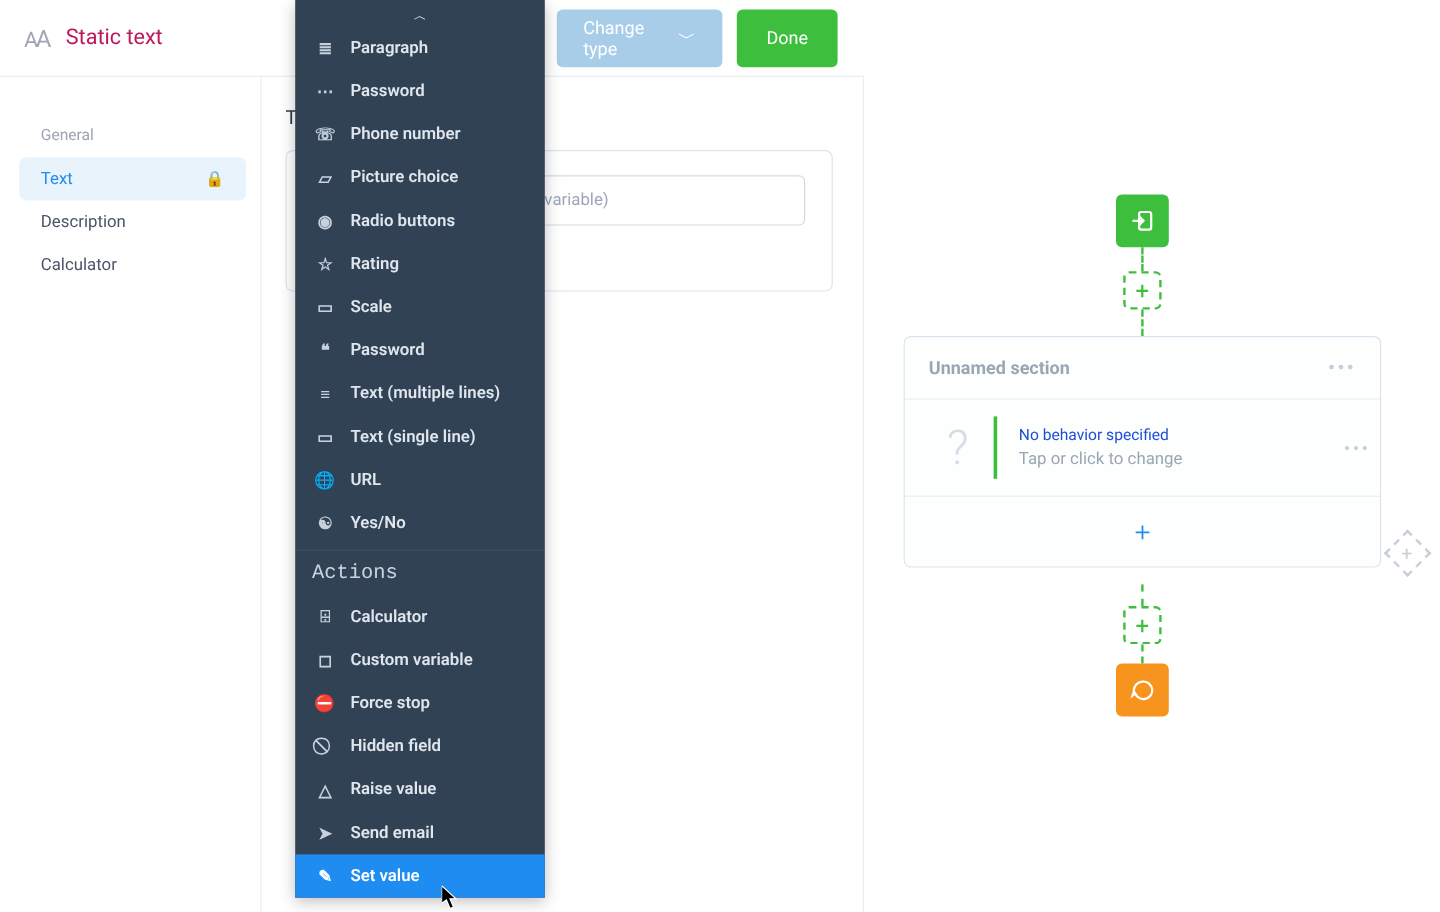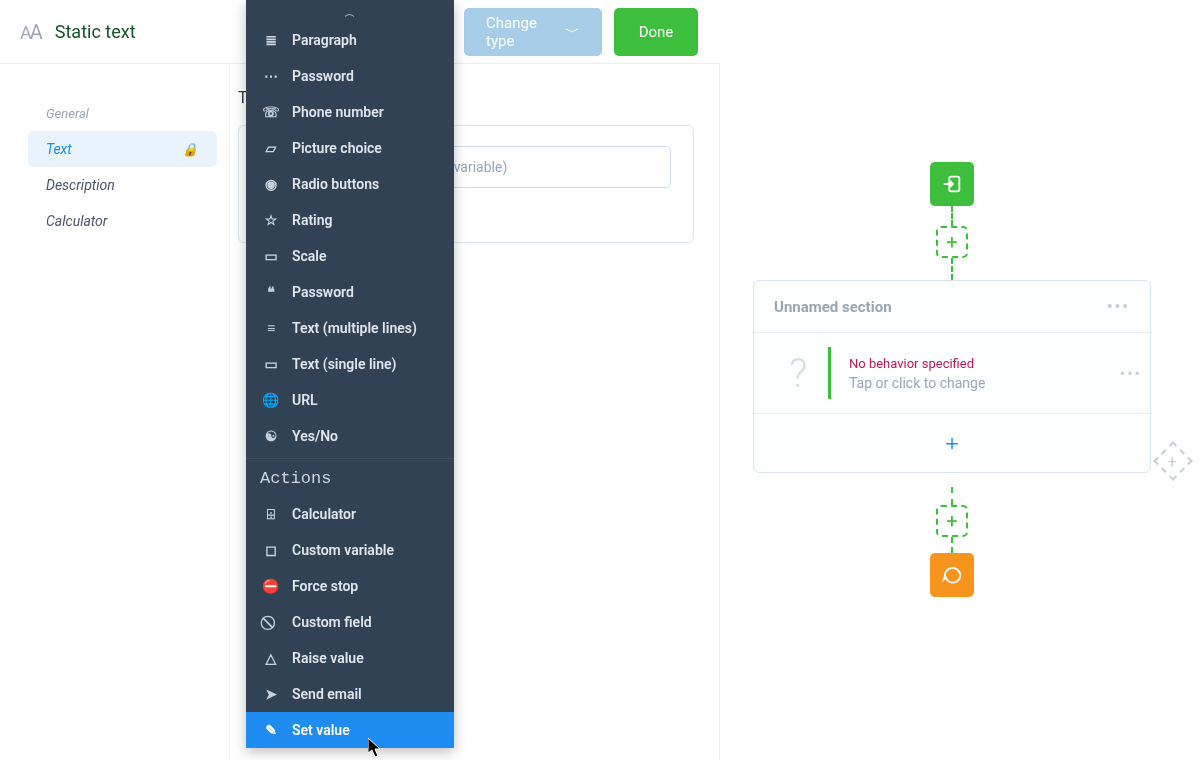--- a/index.html
+++ b/index.html
@@ -12,29 +12,28 @@
     padding: 0 20px;
     border-bottom: 1px solid #ebedf2;
   }
   .header .title-icon {
     font-size: 18px;
     color: #9fa6b3;
     margin-right: 14px;
     letter-spacing: -2px;
   }
   .header .title-icon .big { font-size: 20px; }
-  .header .page-title { font-size: 18px; color: #14532d; font-weight: 400; }
+  .header .page-title { font-size: 18px; color: #be185d; font-weight: 400; }
 
   .sidebar {
     position: absolute;
-    left: 16px; top: 64px; bottom: 0;
+    left: 4px; top: 64px; bottom: 0;
     width: 214px;
     border-right: 1px solid #ebedf2;
     padding: 30px 0;
-    font-style: italic;
   }
   .side-heading {
     font-size: 13px;
     color: #9ba4b0;
     padding: 12px 30px 10px;
   }
   .side-item {
     display: flex;
     align-items: center;
     font-size: 14px;
@@ -137,21 +136,21 @@
     display:flex; align-items:center;
     padding: 14px 8px 14px 14px;
     border-bottom: 1px solid #ebedf2;
   }
   .qmark {
     width: 60px;
     font-size: 40px; font-weight: 300;
     color: #d5dce6; text-align: center;
   }
   .accent-bar { width: 3px; height: 52px; background: #3dbf3d; margin-right: 18px; }
-  .sec-row .txt1 { font-size: 13px; color: #be185d; }
+  .sec-row .txt1 { font-size: 13px; color: #1d4ed8; }
   .sec-row .txt2 { font-size: 14px; color: #9aa6b4; margin-top: 4px; }
   .sec-add {
     display:flex; justify-content:center; align-items:center;
     padding: 14px 0;
     color: #1e8cf0;
     font-size: 22px;
   }
   .dots { color:#c7ced8; letter-spacing:2px; font-size:16px; }
   .side-add-diamond {
     position:absolute; left:439px; top:447px;
@@ -346,21 +345,21 @@
   <div class="dd-item">
       <span class="dd-ico">◻</span>
       <span>Custom variable</span>
     </div>
   <div class="dd-item">
       <span class="dd-ico">⛔</span>
       <span>Force stop</span>
     </div>
   <div class="dd-item">
       <span class="dd-ico">⃠</span>
-      <span>Custom field</span>
+      <span>Hidden field</span>
     </div>
   <div class="dd-item">
       <span class="dd-ico">△</span>
       <span>Raise value</span>
     </div>
   <div class="dd-item">
       <span class="dd-ico">➤</span>
       <span>Send email</span>
     </div>
   <div class="dd-item selected">

